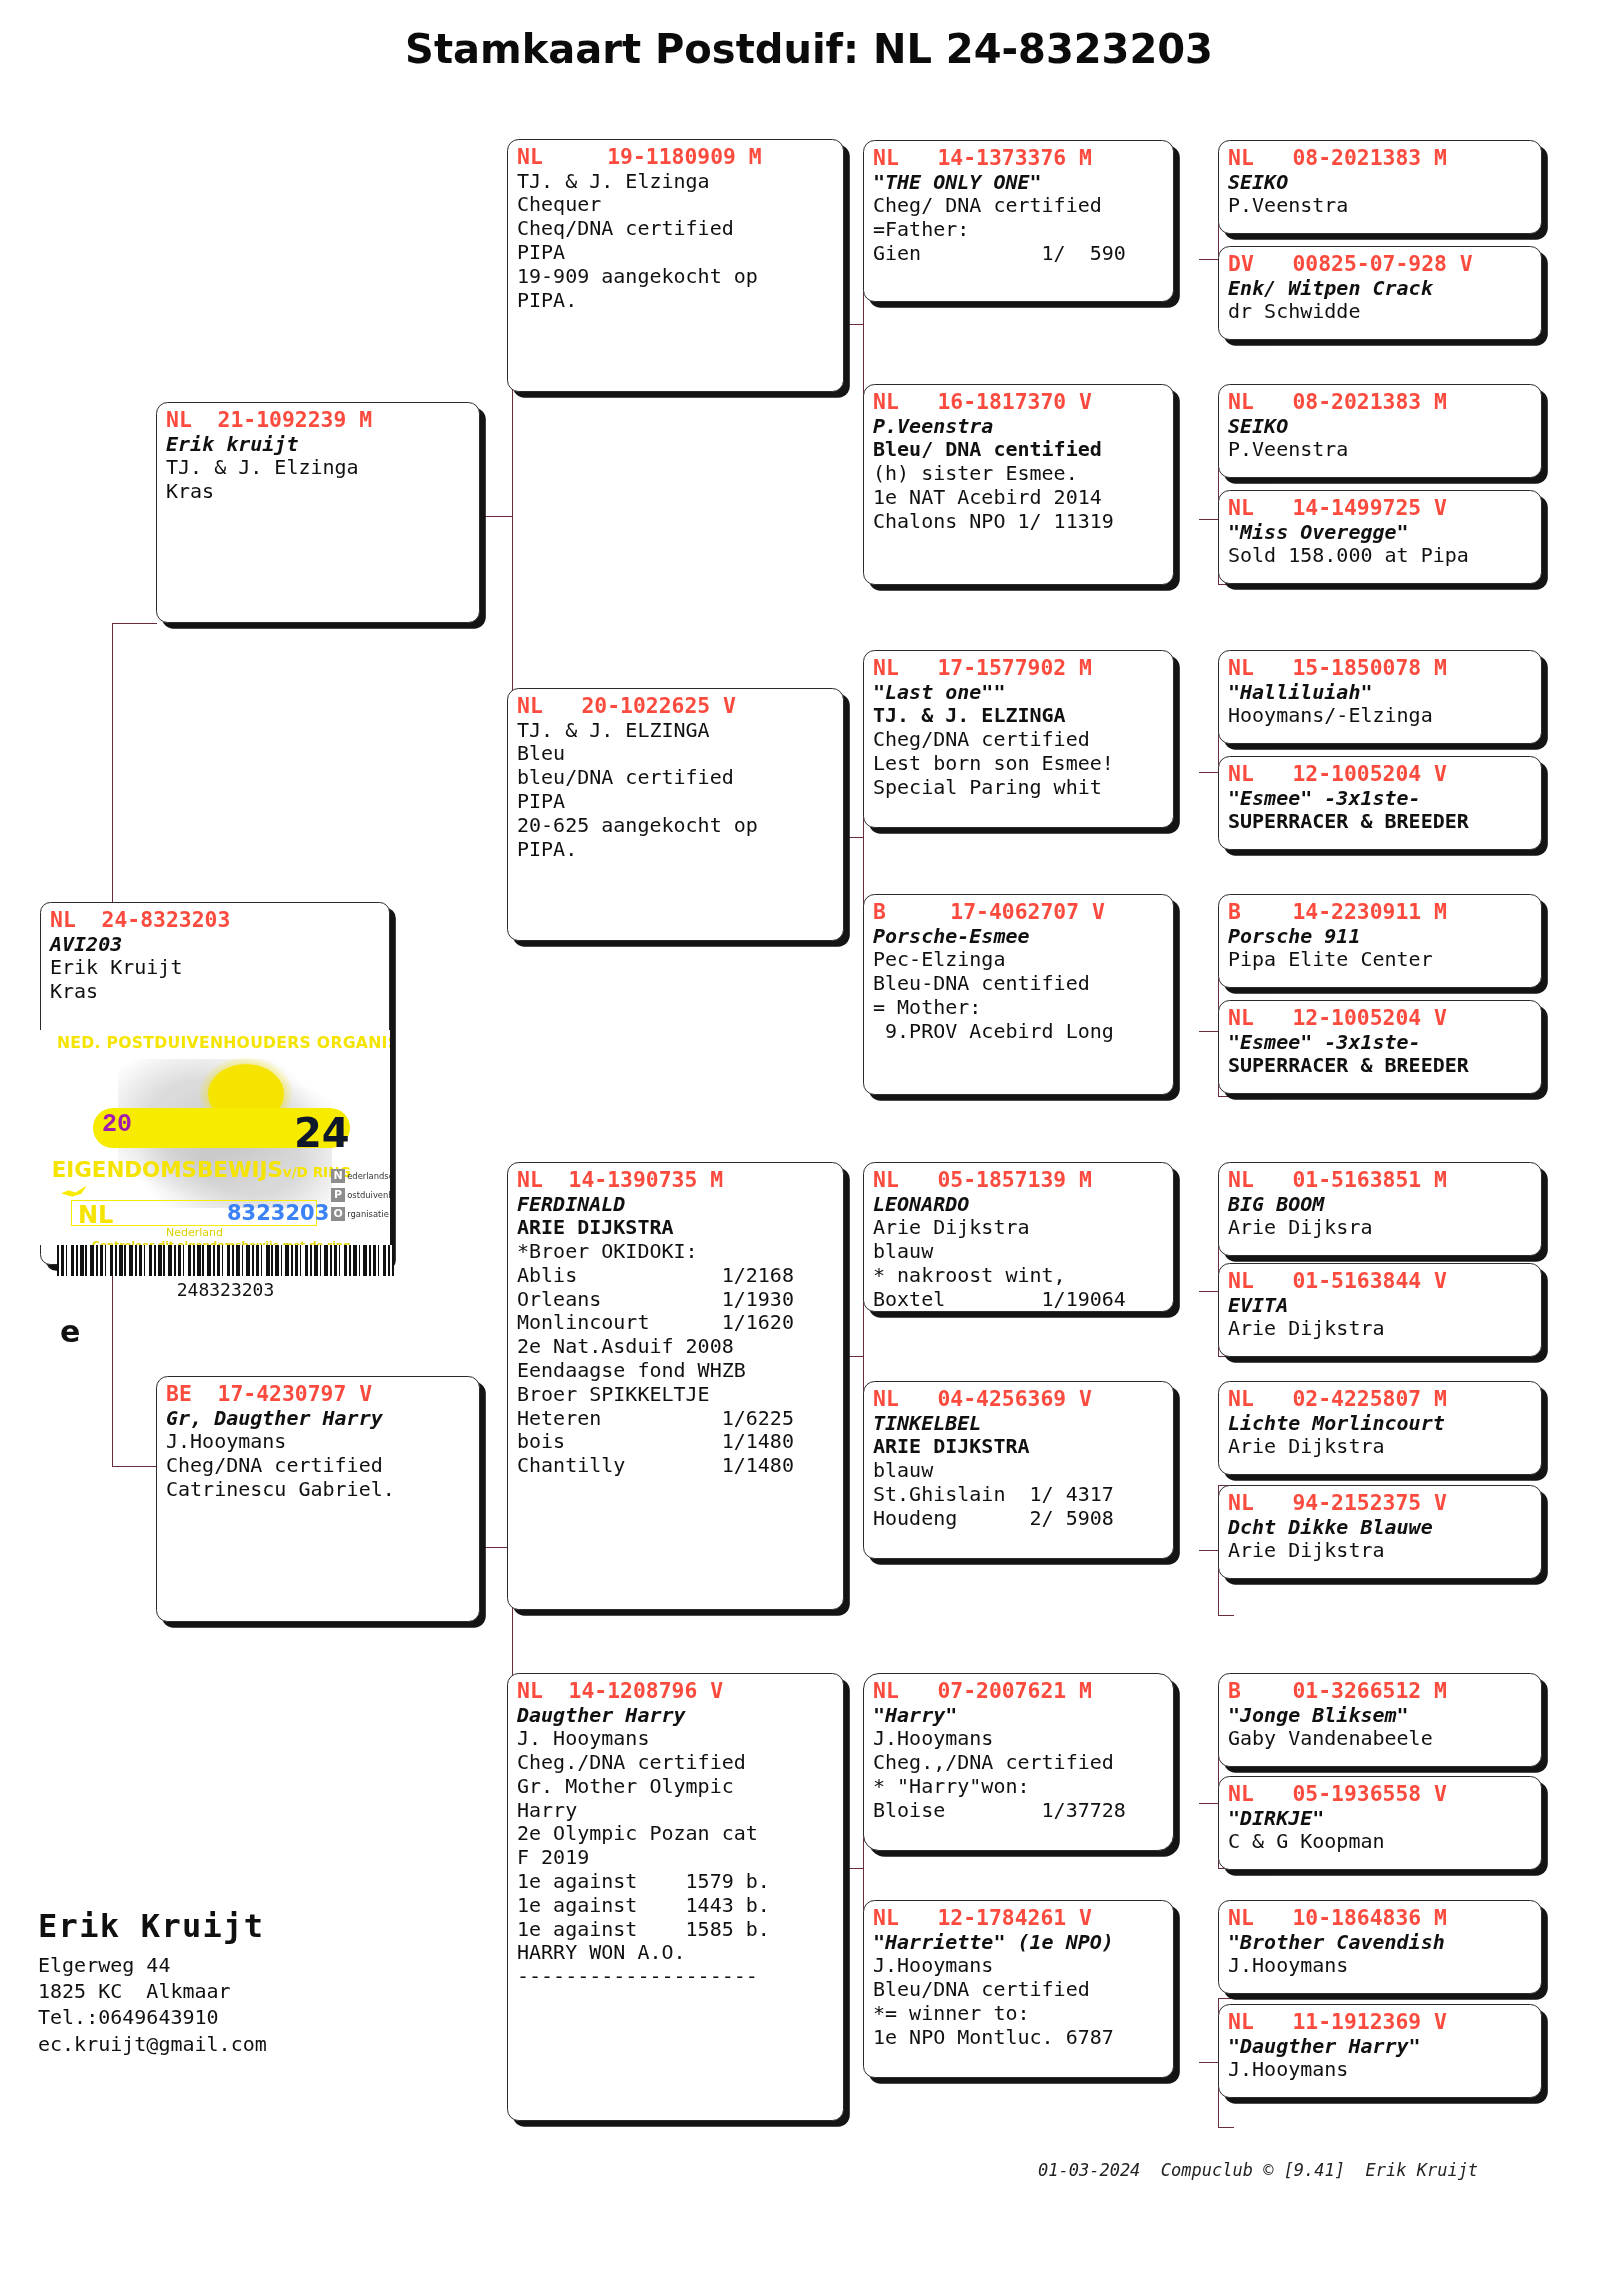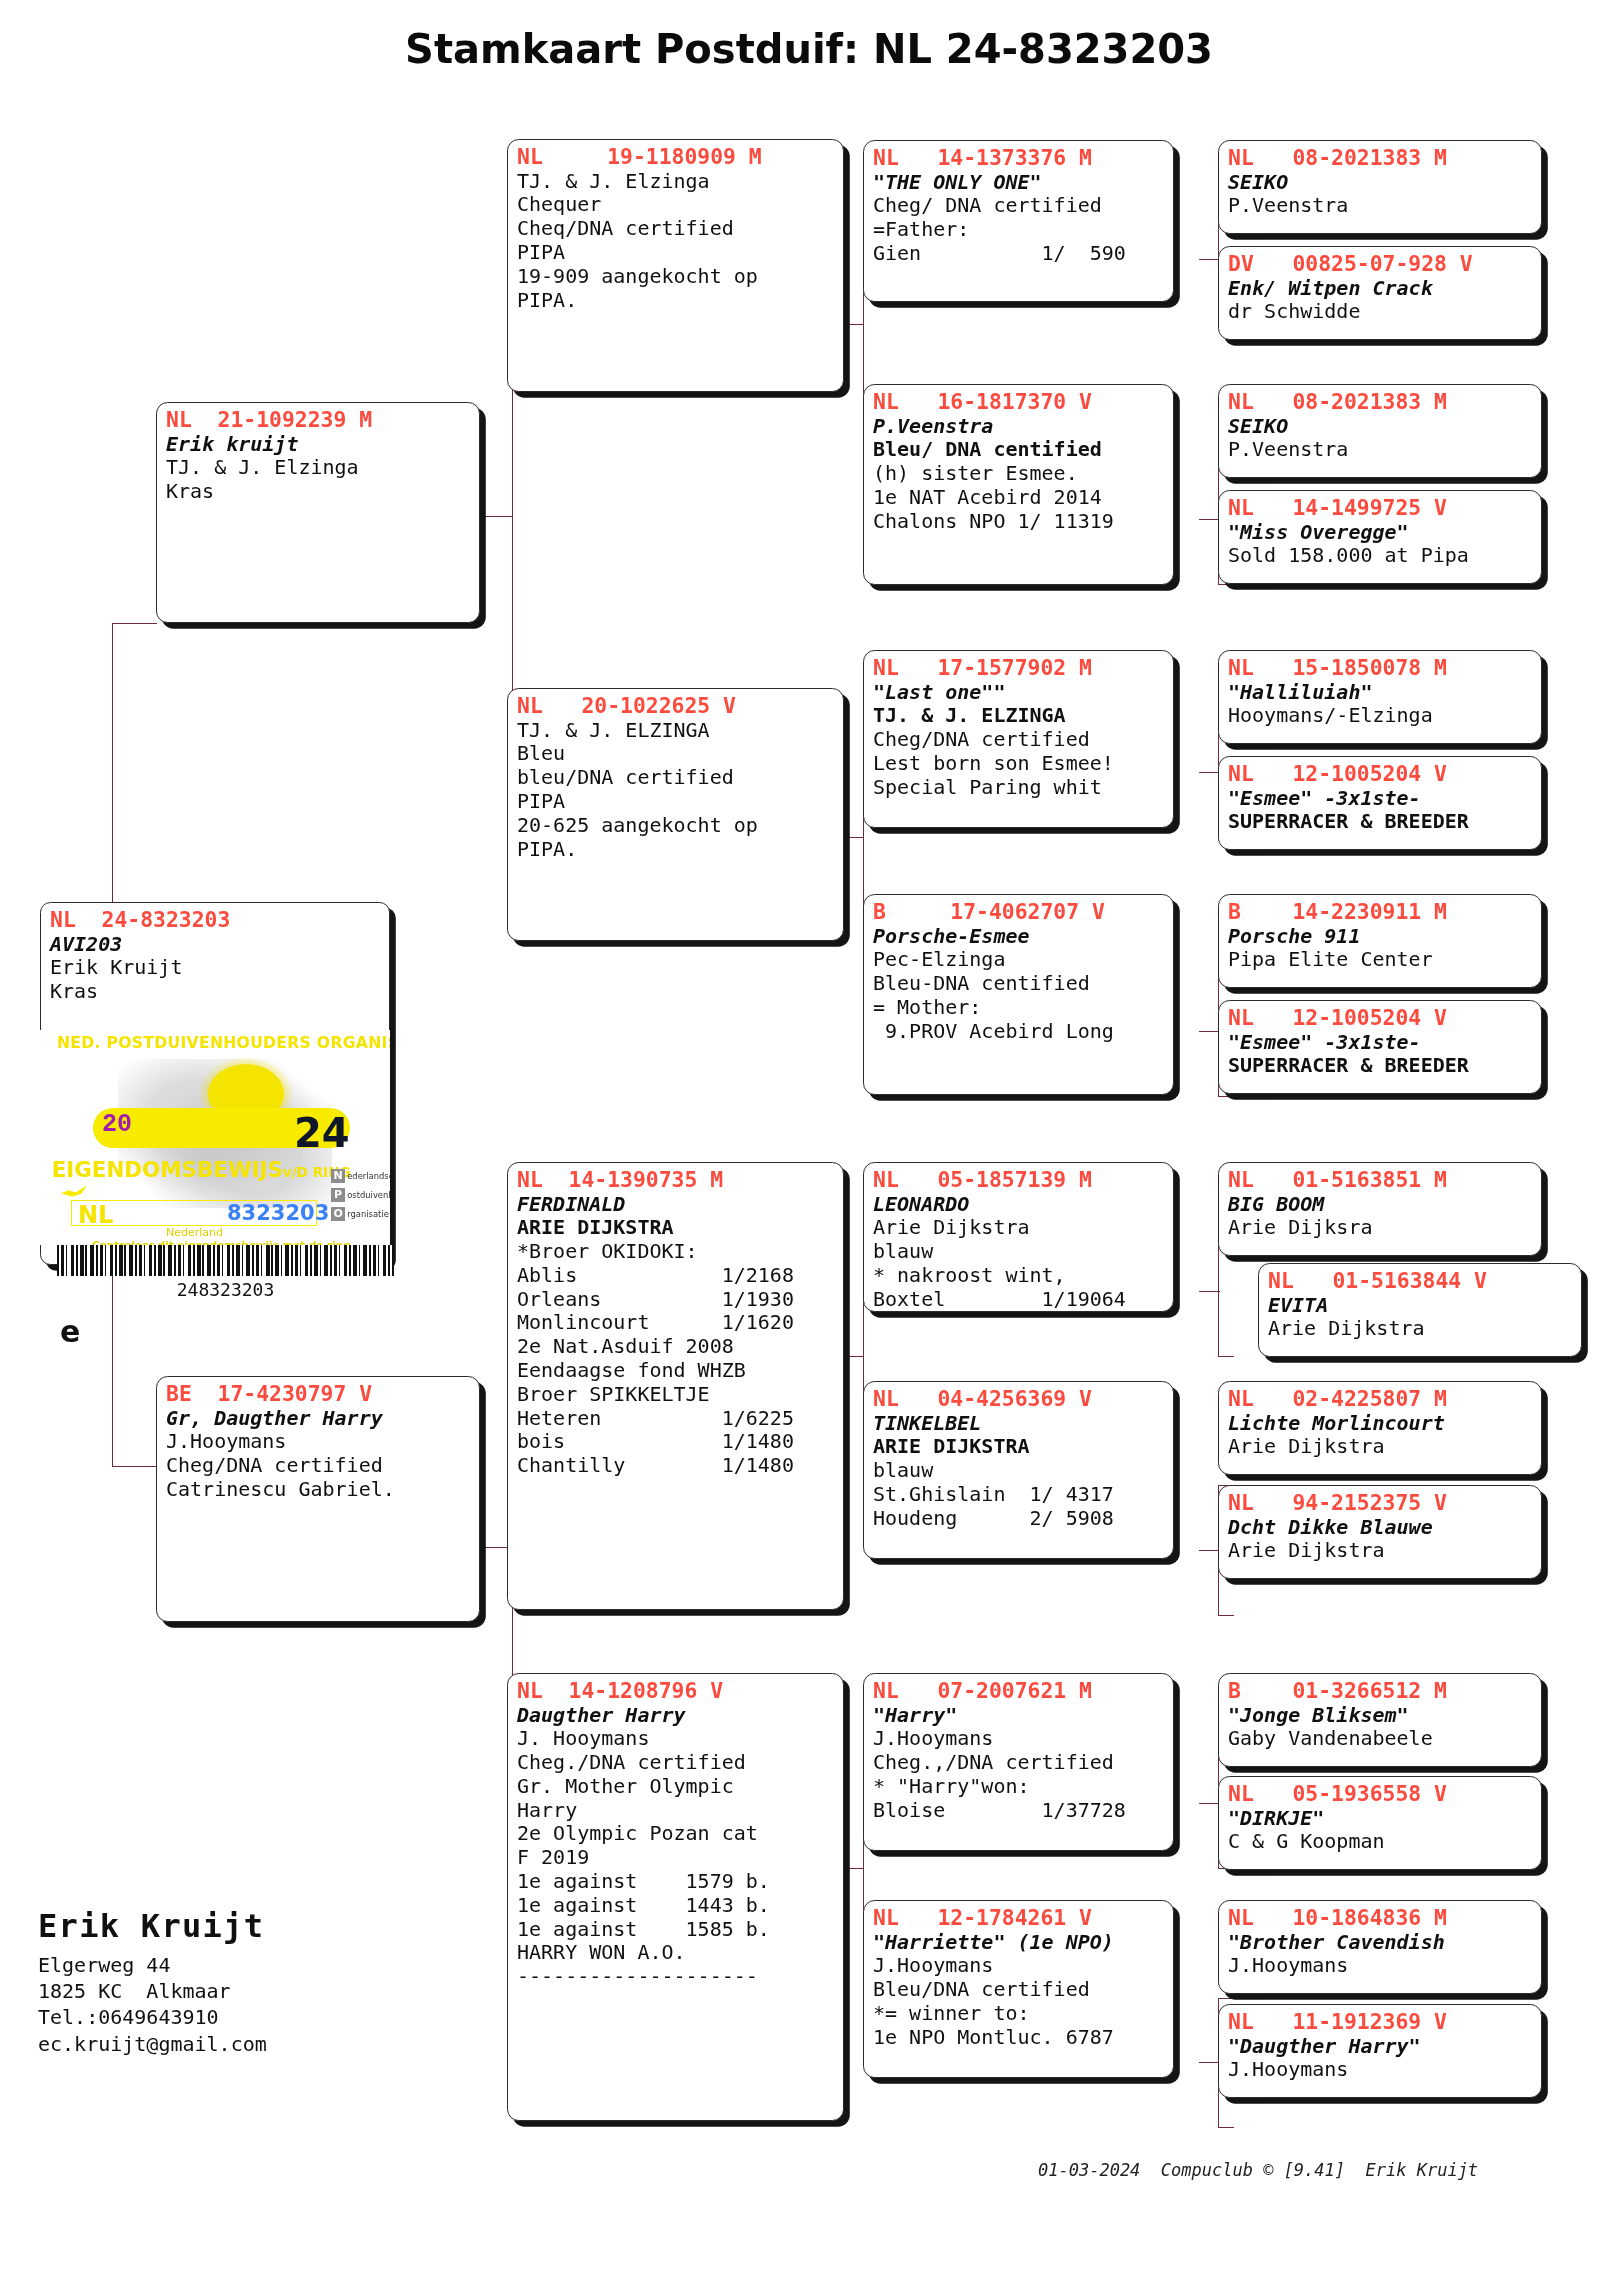--- a/index.html
+++ b/index.html
@@ -421,21 +421,21 @@
 
 <div class="card" style="left:863px; top:1381px; width:311px; height:178px;">
   <div class="ring">NL   04-4256369 V</div>
   <div class="nick">TINKELBEL</div>
   <div class="line bold">ARIE DIJKSTRA</div>
   <div class="line">blauw</div>
   <div class="line">St.Ghislain  1/ 4317</div>
   <div class="line">Houdeng      2/ 5908</div>
 </div>
 
-<div class="card" style="left:863px; top:1673px; width:311px; height:178px;">
+<div class="card" style="left:863px; top:1673px; width:311px; height:178px;border-radius:16px;">
   <div class="ring">NL   07-2007621 M</div>
   <div class="nick">"Harry"</div>
   <div class="line">J.Hooymans</div>
   <div class="line">Cheg.,/DNA certified</div>
   <div class="line">* "Harry"won:</div>
   <div class="line">Bloise        1/37728</div>
 </div>
 
 <div class="card" style="left:863px; top:1900px; width:311px; height:178px;">
   <div class="ring">NL   12-1784261 V</div>
@@ -484,21 +484,21 @@
 <div class="card" style="left:1218px; top:1000px; width:324px; height:94px;">
   <div class="ring">NL   12-1005204 V</div>
   <div class="nick">"Esmee" -3x1ste-</div>
   <div class="line bold">SUPERRACER &amp; BREEDER</div>
 </div>
 <div class="card" style="left:1218px; top:1162px; width:324px; height:94px;">
   <div class="ring">NL   01-5163851 M</div>
   <div class="nick">BIG BOOM</div>
   <div class="line">Arie Dijksra</div>
 </div>
-<div class="card" style="left:1218px; top:1263px; width:324px; height:94px;margin-left:40px;">
+<div class="card" style="left:1218px; top:1263px; width:324px; height:94px;">
   <div class="ring">NL   01-5163844 V</div>
   <div class="nick">EVITA</div>
   <div class="line">Arie Dijkstra</div>
 </div>
 <div class="card" style="left:1218px; top:1381px; width:324px; height:94px;">
   <div class="ring">NL   02-4225807 M</div>
   <div class="nick">Lichte Morlincourt</div>
   <div class="line">Arie Dijkstra</div>
 </div>
 <div class="card" style="left:1218px; top:1485px; width:324px; height:94px;">

